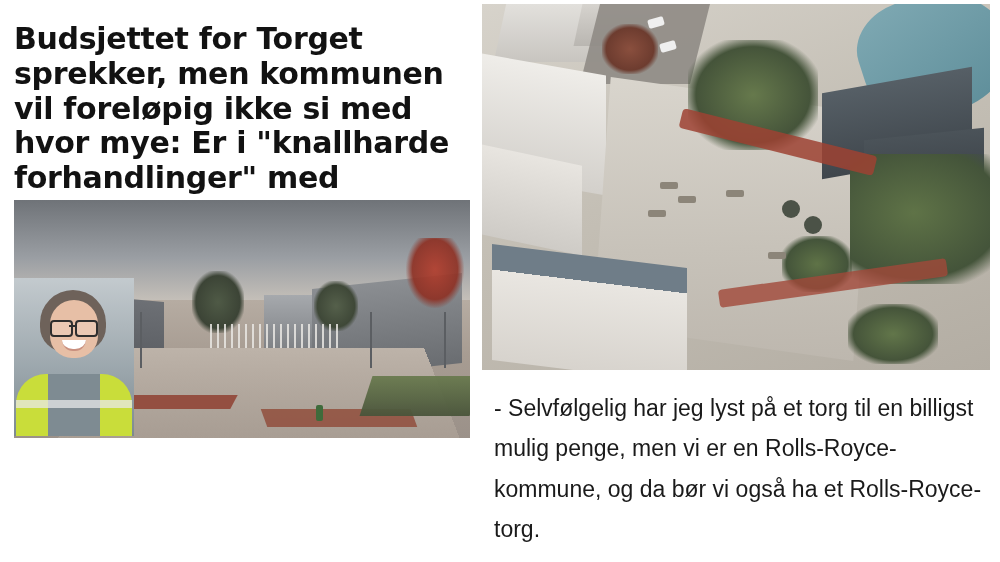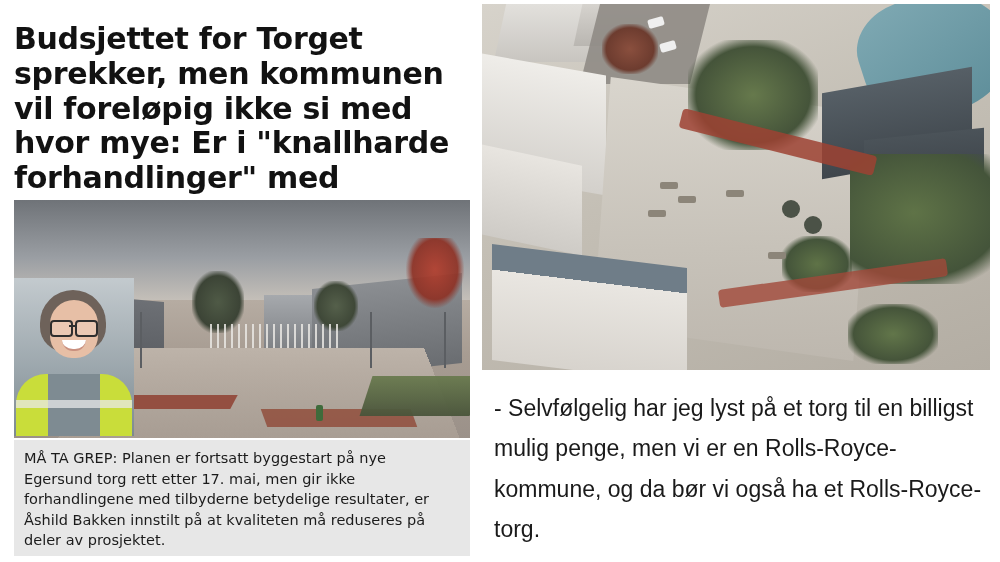--- a/index.html
+++ b/index.html
@@ -367,23 +367,20 @@
       <div class="pt-face"></div>
       <div class="pt-glass-l"></div>
       <div class="pt-glass-r"></div>
       <div class="pt-bridge"></div>
       <div class="pt-smile"></div>
       <div class="pt-vest"></div>
       <div class="pt-vest-dark"></div>
       <div class="pt-stripe"></div>
     </div>
 
-    <div class="caption-box">
-      <div class="caption-text">MÅ TA GREP: Planen er fortsatt byggestart på nye Egersund torg rett etter 17. mai, men gir ikke forhandlingene med tilbyderne betydelige resultater, er Åshild Bakken innstilt på at kvaliteten må reduseres på deler av prosjektet.</div>
-    </div>
   </div>
 
   <div class="right-col">
 
     <div class="aerial">
       <div class="ae-base"></div>
       <div class="ae-water"></div>
       <div class="ae-roof-top"></div>
       <div class="ae-roof-top2"></div>
       <div class="ae-road"></div>

